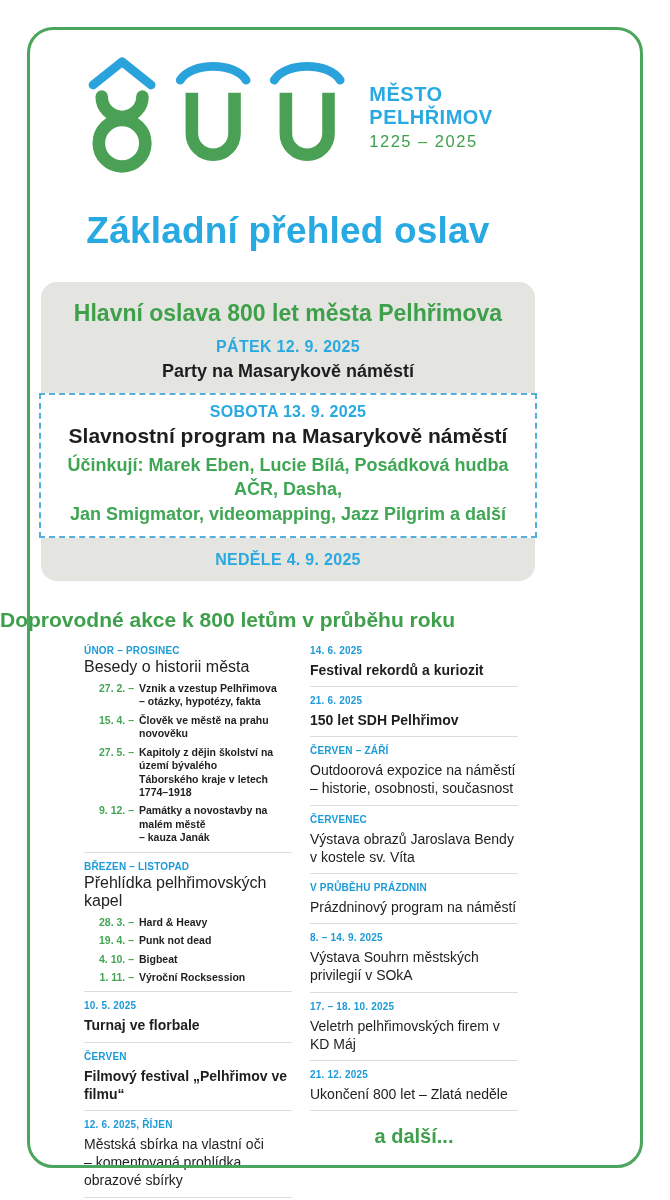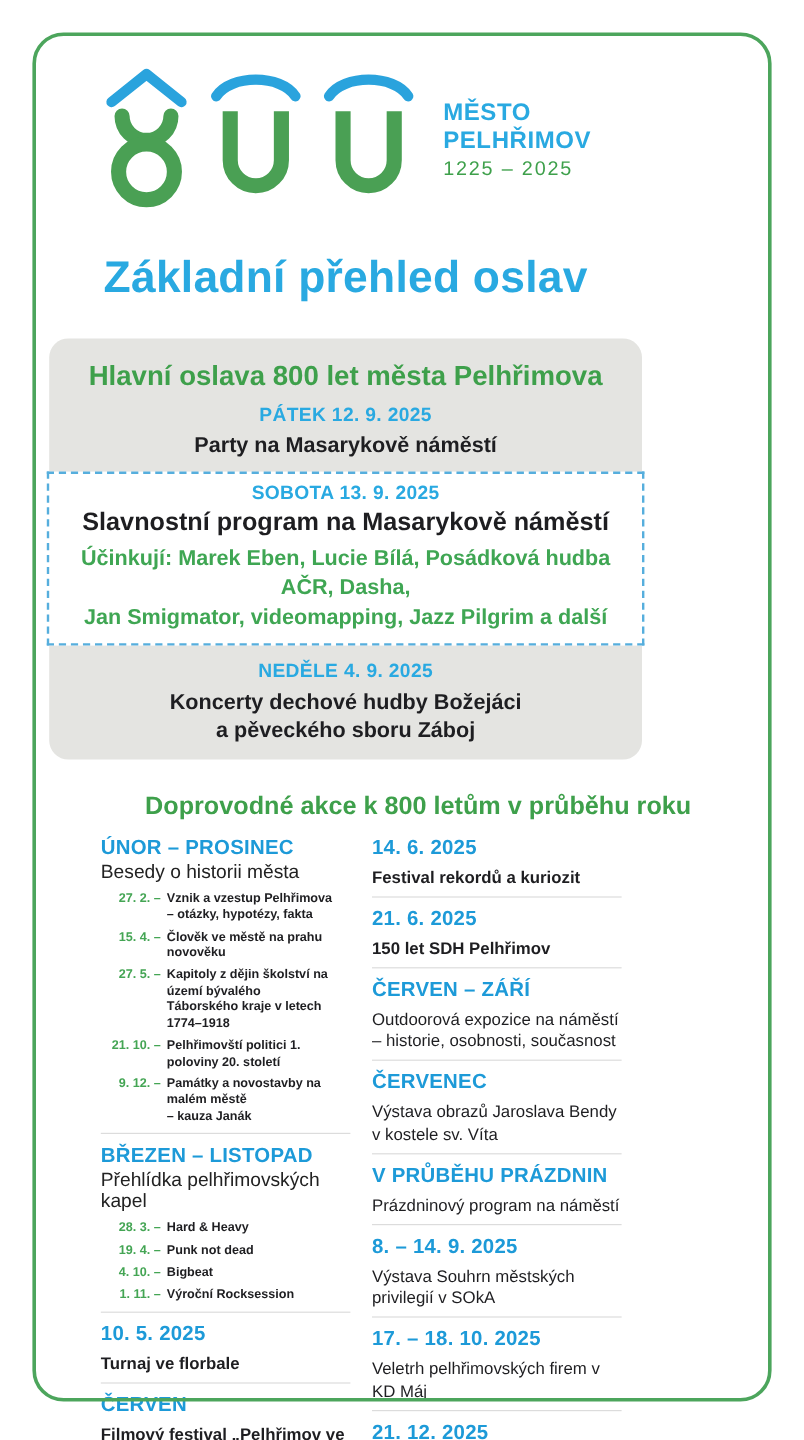--- a/index.html
+++ b/index.html
@@ -26,24 +26,24 @@
   .main-title { color:#3EA04B; font-weight:800; font-size:23px; }
   .day-date { color:#29A9E1; font-weight:800; font-size:16px; margin-top:11px; letter-spacing:.3px; }
   .day-event { font-weight:800; font-size:18px; margin-top:5px; }
   .sat-box { background:#ffffff; border:2px dashed #56AEDD; margin:11px -24px 0;
     padding:8px 14px 10px; }
   .sat-event { font-weight:800; font-size:21px; margin-top:3px; }
   .lineup { color:#3FA653; font-weight:700; font-size:18px; line-height:1.35; margin-top:5px; }
   .sun-event { font-weight:800; font-size:18px; line-height:1.3; margin-top:5px; }
 
   
-  .section-title { text-align:right; color:#3EA04B; font-weight:800; font-size:21px; margin-top:27px; }
+  .section-title { text-align:left; color:#3EA04B; font-weight:800; font-size:21px; margin-top:27px; }
   .columns { display:flex; gap:18px; margin:13px 58px 0 84px; }
   .col { flex:1 1 50%; }
-  .period { color:#1D9AD8; font-weight:800; font-size:17px; letter-spacing:.2px; margin-bottom:2px; }
+  .period { color:#1D9AD8; font-weight:800; font-size:10px; letter-spacing:.2px; margin-bottom:2px; }
   .block-title { font-size:16px; font-weight:500; color:#222; margin:2px 0 6px; }
   .item { display:flex; margin-bottom:5px; }
   .item-date { min-width:50px; text-align:right; color:#44A554; font-weight:800; font-size:10.5px;
     line-height:1.28; white-space:nowrap; margin-right:5px; }
   .item-lines { font-size:10.5px; font-weight:700; line-height:1.28; }
   .entry-lines { font-size:14px; line-height:1.3; margin-top:5px; }
   .entry-lines.bold { font-weight:800; }
   .divider { border-top:1px solid #DCDCDC; margin:7px 0 8px; }
   .footer-note { text-align:center; color:#3EA04B; font-weight:800; font-size:20px; margin-top:14px; }
 </style>
@@ -87,24 +87,20 @@
     <div class="sat-box">
       <div class="day-date" style="margin-top:0;">SOBOTA 13. 9. 2025</div>
       <div class="sat-event">Slavnostní program na Masarykově náměstí</div>
       <div class="lineup">
         <div>Účinkují: Marek Eben, Lucie Bílá, Posádková hudba AČR, Dasha,</div>
         <div>Jan Smigmator, videomapping, Jazz Pilgrim a další</div>
       </div>
     </div>
 
     <div class="day-date" style="margin-top:13px;">NEDĚLE 4. 9. 2025</div>
-    <div class="sun-event">
-      <div>Koncerty dechové hudby Božejáci</div>
-      <div>a pěveckého sboru Záboj</div>
-    </div>
   </div>
 
   <div class="section-title">Doprovodné akce k 800 letům v průběhu roku</div>
   <div class="columns">
     <div class="col">
         <div class="block">
           <div class="period">ÚNOR – PROSINEC</div>
           <div class="block-title">Besedy o historii města</div>
           <div class="item">
             <div class="item-date">27. 2. –</div>
@@ -120,26 +116,20 @@
             </div>
           </div>
           <div class="item">
             <div class="item-date">27. 5. –</div>
             <div class="item-lines">
               <div>Kapitoly z dějin školství na území bývalého</div>
               <div>Táborského kraje v letech 1774–1918</div>
             </div>
           </div>
           <div class="item">
-            <div class="item-date">21. 10. –</div>
-            <div class="item-lines">
-              <div>Pelhřimovští politici 1. poloviny 20. století</div>
-            </div>
-          </div>
-          <div class="item">
             <div class="item-date">9. 12. –</div>
             <div class="item-lines">
               <div>Památky a novostavby na malém městě</div>
               <div>– kauza Janák</div>
             </div>
           </div>
         </div>
         <div class="divider"></div>
         <div class="block">
           <div class="period">BŘEZEN – LISTOPAD</div>
@@ -177,20 +167,27 @@
           </div>
         </div>
         <div class="divider"></div>
         <div class="block">
           <div class="period">ČERVEN</div>
           <div class="entry-lines bold">
             <div>Filmový festival „Pelhřimov ve filmu“</div>
           </div>
         </div>
         <div class="divider"></div>
+        <div class="block">
+          <div class="period">12. 6. 2025, ŘÍJEN</div>
+          <div class="entry-lines">
+            <div>Městská sbírka na vlastní oči</div>
+            <div>– komentovaná prohlídka obrazové sbírky</div>
+          </div>
+        </div>
         <div class="divider"></div>
         <div class="block">
           <div class="period">13. 6. 2025</div>
           <div class="entry-lines bold">
             <div>Fotbalový zápas</div>
           </div>
         </div>
       </div>
     <div class="col">
         <div class="block">

